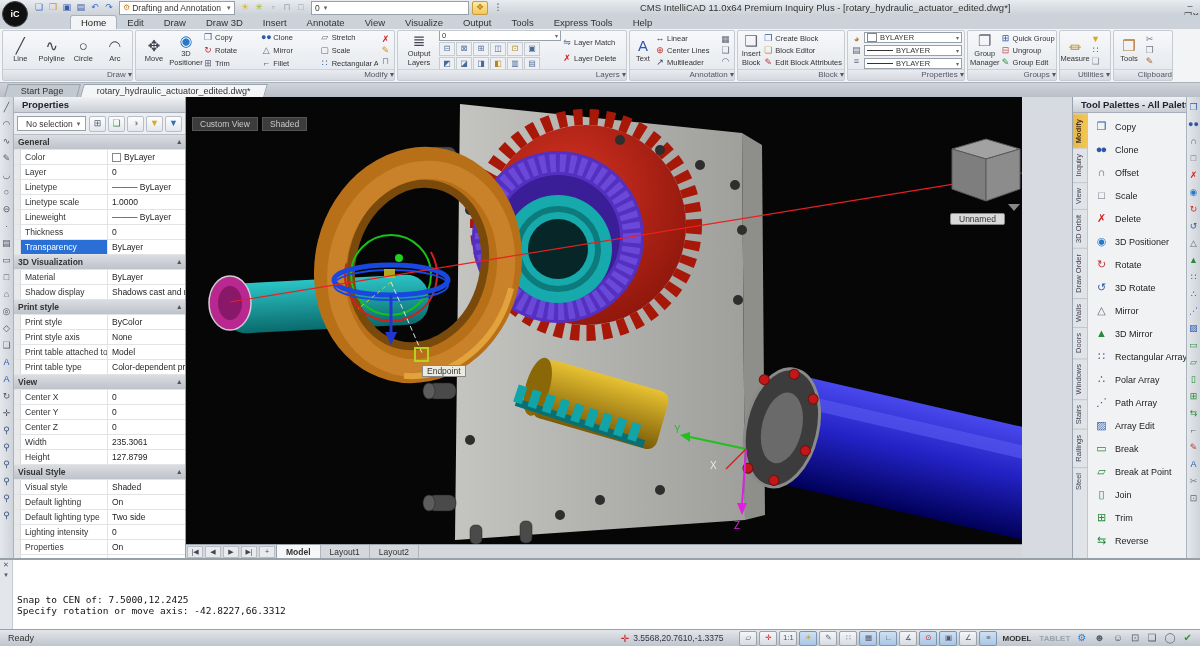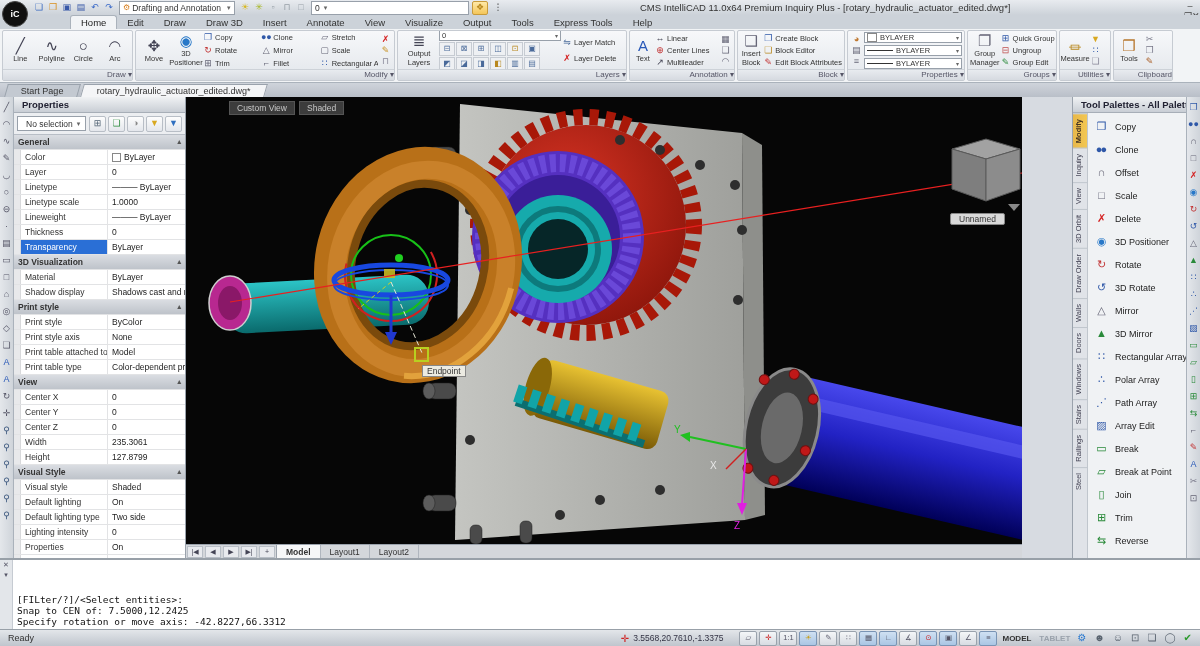--- a/index.html
+++ b/index.html
@@ -70,21 +70,21 @@
   .pvalue{flex:1;display:flex;align-items:center;padding-left:4px;color:#222;overflow:hidden;white-space:nowrap;}
   .prow.sec{background:linear-gradient(#dadde2,#bec3ca);font-weight:bold;}
   .prow.sec::before{display:none;}
   .prow.sec .plabel{width:auto;flex:1;border:none;background:transparent;}
   .prow.sec::after{content:"▴";font-size:7px;color:#555;display:flex;align-items:center;padding-right:4px;}
   .prow.sel .plabel{background:#2a6fd6;color:#fff;}
   .prow.swatch .pvalue::before{content:"";width:7px;height:7px;border:1px solid #888;background:#fff;margin-right:3px;}
 
   
   #viewport{position:absolute;left:186px;top:0;width:836px;height:447px;background:#060606;overflow:hidden;}
-  .vbtn{position:absolute;top:4px;background:#3c3c3c;color:#c8c8c8;font-size:8.5px;padding:1px 7px;border:1px solid #555;margin-left:37px;}
+  .vbtn{position:absolute;top:20px;background:#3c3c3c;color:#c8c8c8;font-size:8.5px;padding:1px 7px;border:1px solid #555;}
   #unnamed-pill{position:absolute;left:764px;top:116px;background:#d9d9d9;border:1px solid #888;border-radius:2px;color:#333;font-size:8.5px;padding:0 8px;}
   #endpoint-tip{position:absolute;left:236px;top:268px;background:#ecebe2;border:1px solid #888;color:#333;font-size:8.5px;padding:0 4px;}
   #modeltabs{position:absolute;left:186px;top:447px;width:836px;height:14px;background:#d4d7db;border-top:1px solid #9aa2ac;display:flex;align-items:center;font-size:8.5px;box-sizing:border-box;}
   #modeltabs .nav{display:flex;border-right:1px solid #9aa2ac;height:100%;align-items:center;}
   #modeltabs .nav span{width:14px;text-align:center;font-size:7px;color:#445;border:1px solid #b8bec6;background:#e8eaee;height:10px;line-height:10px;margin:0 1px;}
   .mtab{padding:0 9px;height:100%;display:flex;align-items:center;color:#333;border-right:1px solid #b0b6be;}
   .mtab.active{background:#f6f7f8;font-weight:bold;}
 
   
   #palette{position:absolute;left:1072px;top:0;width:164px;height:461px;background:#f0f2f4;border-left:1px solid #9aa2ac;display:flex;flex-direction:column;box-sizing:border-box;}
@@ -939,21 +939,21 @@
   </div>
 
   <div id="cmd">
     <div id="cmd-gutter">
       <span>✕</span>
       <span>▾</span>
     </div>
     <div id="cmd-main">
       <div id="cmd-lines">
         
-      <div>[FILter/?]/&lt;Select entities&gt;:</div><div>Snap to CEN of: 7.5000,12.2425</div><div>Specify rotation or move axis: -42.8227,66.3312</div></div>
+      <div>Snap to CEN of: 7.5000,12.2425</div><div>Specify rotation or move axis: -42.8227,66.3312</div></div>
 
     </div>
   </div>
 
   <div id="status">
     <span id="ready">Ready</span>
     <div id="status-right">
       <div id="coords">
         <span style="color:#d02020;font-size:10px;">✛</span>
         <span>3.5568,20.7610,-1.3375</span>

